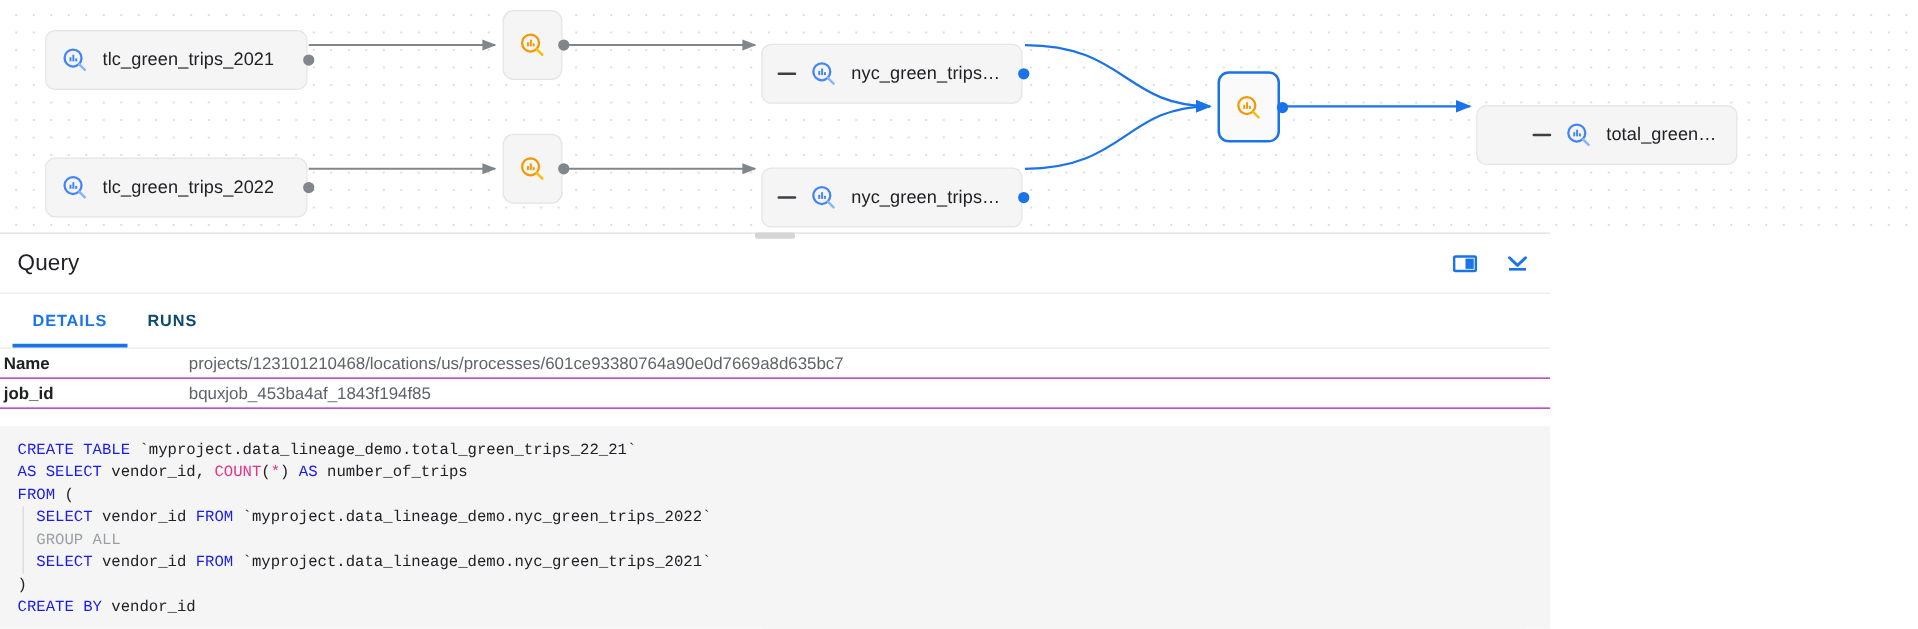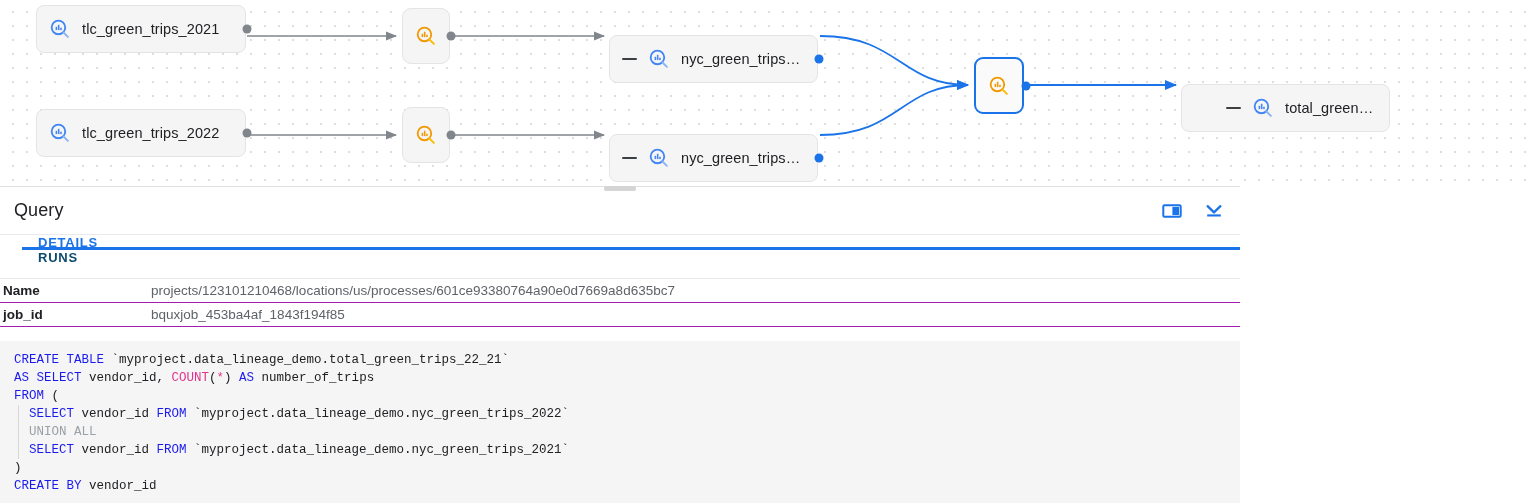--- a/index.html
+++ b/index.html
@@ -133,22 +133,21 @@
     gap: 22px;
   }
   .hdr-icon { cursor: pointer; display: flex; align-items: center; }
 
   
   .tabs {
     display: flex;
     height: 44px;
     align-items: stretch;
     border-bottom: 1px solid #e8eaed;
-    padding-left: 22px;
-    flex-direction: column;
+    padding-left: 10px;
   }
   .tab {
     display: flex; align-items: center;
     padding: 0 16px;
     font-size: 13px;
     font-weight: bold;
     letter-spacing: .75px;
     color: #0c4a6e;
     cursor: pointer;
     position: relative;
@@ -242,21 +241,21 @@
 
       <line x1="452" y1="135" x2="604" y2="135" stroke="#80868b" stroke-width="1.6" marker-end="url(#arrow-grey)"></line>
 
       <path d="M 820 36 C 900 36, 900 85, 968 85" fill="none" stroke="#1a73e8" stroke-width="1.8" marker-end="url(#arrow-blue)"></path>
 
       <path d="M 820 135 C 900 135, 900 85, 968 85" fill="none" stroke="#1a73e8" stroke-width="1.8" marker-end="url(#arrow-blue)"></path>
 
       <line x1="1027" y1="85" x2="1176" y2="85" stroke="#1a73e8" stroke-width="1.8" marker-end="url(#arrow-blue)"></line>
     </svg>
 
-    <div class="node table-node" style="left:36px; top:5px; width:210px;">
+    <div class="node table-node" style="left:36px; top:24px; width:210px;">
       <svg class="bq-icon" width="22" height="22" viewBox="0 0 24 24">
         <circle cx="10.3" cy="10.3" r="7.4" fill="none" stroke="#4285f4" stroke-width="2"></circle>
         <rect x="7.2" y="9.6" width="1.7" height="3.6" fill="#4285f4"></rect>
         <rect x="9.7" y="7.4" width="1.7" height="5.8" fill="#4285f4"></rect>
         <rect x="12.2" y="10.6" width="1.7" height="2.6" fill="#4285f4"></rect>
         <line x1="15.8" y1="15.8" x2="20.6" y2="20.6" stroke="#8ab4f8" stroke-width="2.1" stroke-linecap="round"></line>
       </svg>
       <span class="node-label">tlc_green_trips_2021</span>
       <span class="port grey" style="left:210px;"></span>
     </div>
@@ -280,21 +279,21 @@
         <circle cx="10.3" cy="10.3" r="7.4" fill="none" stroke="#4285f4" stroke-width="2"></circle>
         <rect x="7.2" y="9.6" width="1.7" height="3.6" fill="#4285f4"></rect>
         <rect x="9.7" y="7.4" width="1.7" height="5.8" fill="#4285f4"></rect>
         <rect x="12.2" y="10.6" width="1.7" height="2.6" fill="#4285f4"></rect>
         <line x1="15.8" y1="15.8" x2="20.6" y2="20.6" stroke="#8ab4f8" stroke-width="2.1" stroke-linecap="round"></line>
       </svg>
       <span class="node-label">nyc_green_trips…</span>
       <span class="port blue" style="left:209px;"></span>
     </div>
 
-    <div class="node table-node" style="left:36px; top:109px; width:210px;">
+    <div class="node table-node" style="left:36px; top:126px; width:210px;">
       <svg class="bq-icon" width="22" height="22" viewBox="0 0 24 24">
         <circle cx="10.3" cy="10.3" r="7.4" fill="none" stroke="#4285f4" stroke-width="2"></circle>
         <rect x="7.2" y="9.6" width="1.7" height="3.6" fill="#4285f4"></rect>
         <rect x="9.7" y="7.4" width="1.7" height="5.8" fill="#4285f4"></rect>
         <rect x="12.2" y="10.6" width="1.7" height="2.6" fill="#4285f4"></rect>
         <line x1="15.8" y1="15.8" x2="20.6" y2="20.6" stroke="#8ab4f8" stroke-width="2.1" stroke-linecap="round"></line>
       </svg>
       <span class="node-label">tlc_green_trips_2022</span>
       <span class="port grey" style="left:210px;"></span>
     </div>
@@ -389,19 +388,19 @@
         <div class="detail-key">job_id</div>
         <div class="detail-val">bquxjob_453ba4af_1843f194f85</div>
       </div>
     </div>
 
     <div class="code-block" id="sql-code">
         <div class="code-line"><span class="kw">CREATE TABLE </span><span class="plain">`myproject.data_lineage_demo.total_green_trips_22_21`</span></div>
         <div class="code-line"><span class="kw">AS SELECT </span><span class="plain">vendor_id, </span><span class="fn">COUNT</span><span class="plain">(</span><span class="punct">*</span><span class="plain">) </span><span class="kw">AS </span><span class="plain">number_of_trips</span></div>
         <div class="code-line"><span class="kw">FROM</span><span class="plain"> (</span></div>
         <div class="code-line indent-guide"><span class="kw">  SELECT </span><span class="plain">vendor_id </span><span class="kw">FROM </span><span class="plain">`myproject.data_lineage_demo.nyc_green_trips_2022`</span></div>
-        <div class="code-line indent-guide"><span class="muted">  UNION ALL</span></div>
+        <div class="code-line indent-guide"><span class="muted">  GROUP ALL</span></div>
         <div class="code-line indent-guide"><span class="kw">  SELECT </span><span class="plain">vendor_id </span><span class="kw">FROM </span><span class="plain">`myproject.data_lineage_demo.nyc_green_trips_2021`</span></div>
         <div class="code-line"><span class="plain">)</span></div>
         <div class="code-line"><span class="kw">CREATE BY </span><span class="plain">vendor_id</span></div>
       </div>
   </div>
 </div>
 
 </body></html>

